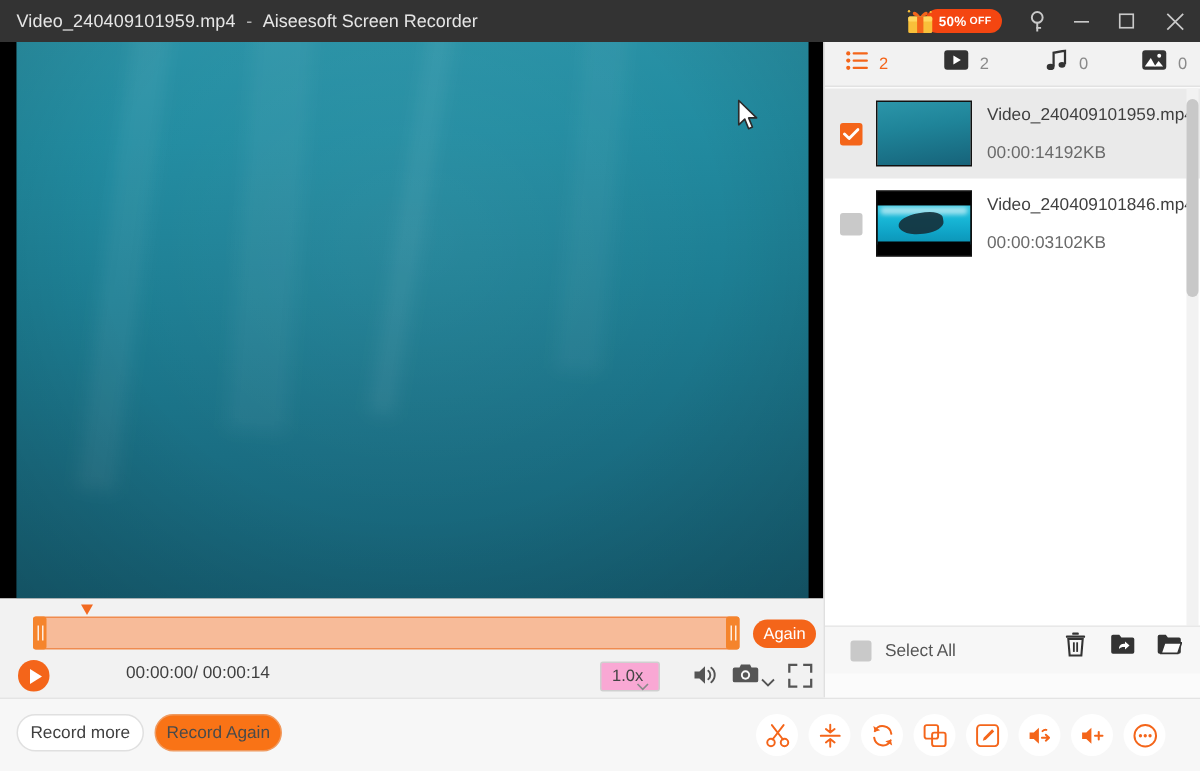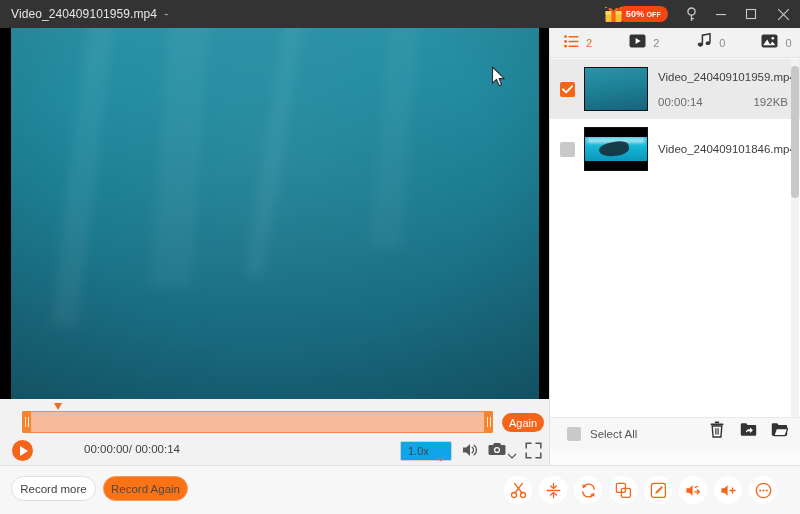--- a/index.html
+++ b/index.html
@@ -103,21 +103,21 @@
     background:#f4651a;display:flex;align-items:center;justify-content:center;cursor:pointer;
   }
   .play-btn .tri{
     width:0;height:0;border-top:5px solid transparent;border-bottom:5px solid transparent;
     border-left:8px solid #fff;margin-left:2px;
   }
   .timecode{
     position:absolute;left:40px;top:6px;font-size:11.5px;color:#3f3f3f;white-space:nowrap;padding-left:44px;
   }
   .speed-sel{
-    position:absolute;left:400px;top:4px;width:52px;height:20px;background:#0ea5e9;
+    position:absolute;left:400px;top:4px;width:40px;height:20px;background:#f9a8d4;
     border:1px solid #cfcfcf;border-radius:2px;box-sizing:border-box;
     display:flex;align-items:center;cursor:pointer;
   }
   .speed-sel .val{font-size:11px;color:#444;margin-left:7px;}
   .speed-sel .chev{position:absolute;right:6px;top:6px;}
   .ctl-ico{position:absolute;top:4px;cursor:pointer;}
   .ctl-vol{left:461px;}
   .ctl-cam{left:488px;}
   .ctl-camchev{left:507px;top:9px;}
   .ctl-full{left:525px;top:5px;}
@@ -186,21 +186,21 @@
   .thumb .swimmer{
     position:absolute;left:14px;top:5px;width:30px;height:14px;
     background:#15323d;border-radius:50% 40% 45% 55%;transform:rotate(-8deg);opacity:.92;
   }
   .thumb .foam{
     position:absolute;left:2px;top:1px;width:58px;height:5px;
     background:rgba(255,255,255,.55);filter:blur(1.4px);border-radius:3px;
   }
   .meta{margin-left:10px;flex:1;min-width:0;}
   .fname{font-size:11.5px;color:#3f3f3f;white-space:nowrap;overflow:hidden;text-overflow:ellipsis;}
-  .subrow{display:flex;justify-content:space-between;margin-top:13px;padding-right:12px;}
+  .subrow{display:flex;justify-content:flex-start;margin-top:13px;padding-right:28px;}
   .dur,.size{font-size:11.5px;color:#6a6a6a;}
 
   .scroll-track{
     position:absolute;right:1px;top:31px;width:8px;height:373px;background:#f2f2f2;
   }
   .scroll-thumb{
     position:absolute;right:1px;top:38px;width:8px;height:132px;background:#c8c8c8;
     border-radius:4px;cursor:pointer;
   }
 
@@ -215,20 +215,21 @@
   .fico{width:22px;height:22px;display:flex;align-items:center;justify-content:center;cursor:pointer;}
 </style>
 </head>
 <body>
 
 <div class="app">
 
   <div class="titlebar">
     <span class="title-text">Video_240409101959.mp4</span>
     <span class="title-sep">-</span>
+    <span class="title-app">Aiseesoft Screen Recorder</span>
 
     <div class="tb-right">
       <div class="promo">
         <span class="gift-icon">
           <svg width="19" height="18" viewBox="0 0 19 18">
             <rect x="1.5" y="6" width="16" height="11" rx="1" fill="#f9c03a"></rect>
             <rect x="1.5" y="6" width="16" height="3.4" rx="1" fill="#ffd75e"></rect>
             <rect x="7.4" y="6" width="4.2" height="11" fill="#f4651a"></rect>
             <path d="M9.5 6 C7 2 4 2 4.6 4.4 C5.1 6 8 6 9.5 6Z" fill="#f4651a"></path>
             <path d="M9.5 6 C12 2 15 2 14.4 4.4 C13.9 6 11 6 9.5 6Z" fill="#f4651a"></path>
@@ -480,20 +481,24 @@
         <div class="thumb">
           <div class="bar top"></div>
           <div class="water">
             <div class="foam"></div>
             <div class="swimmer"></div>
           </div>
           <div class="bar bot"></div>
         </div>
         <div class="meta">
           <div class="fname">Video_240409101846.mp4</div>
+          <div class="subrow">
+            <span class="dur">00:00:03</span>
+            <span class="size">102KB</span>
+          </div>
         </div>
       </div>
     </div>
 
     <div class="scroll-track"></div>
     <div class="scroll-thumb"></div>
 
     <div class="panel-foot">
       <div class="selall">
         <span class="cb"></span>

